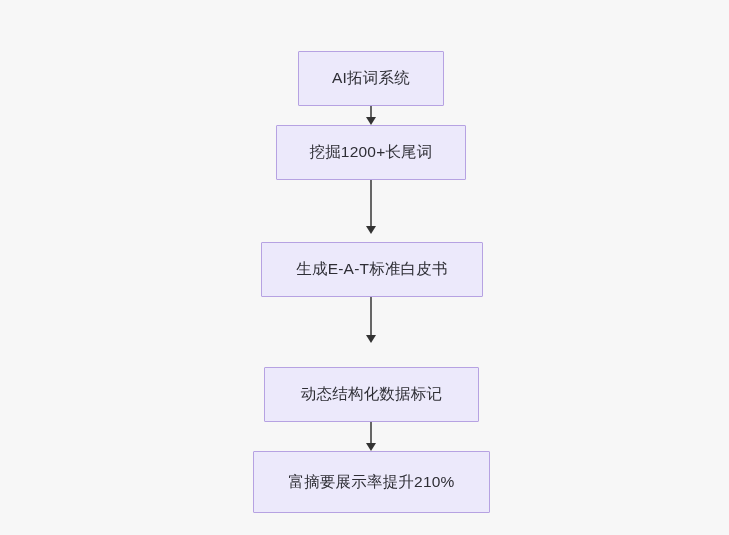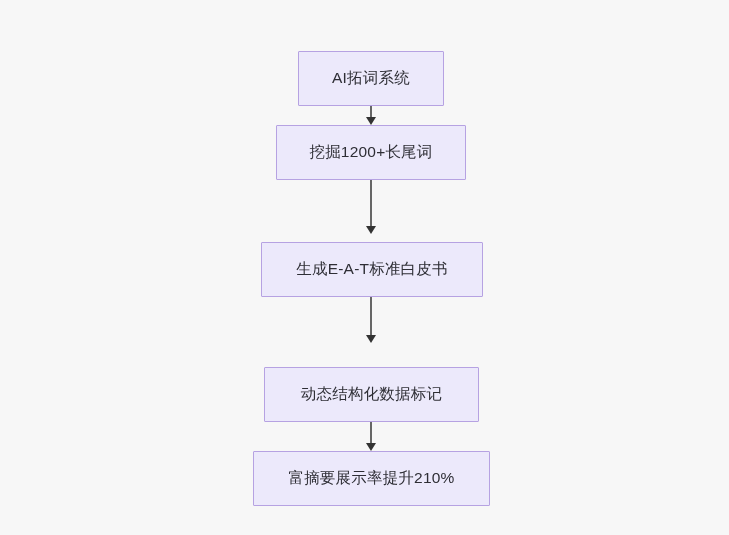--- a/index.html
+++ b/index.html
@@ -83,17 +83,17 @@
       </div>
       <div class="node" style="left: 276px; top: 125px; width: 190px; height: 55px; background: rgb(236, 233, 251); border-color: rgb(182, 162, 226); color: rgb(46, 46, 53);">
         <span class="node-label">挖掘1200+长尾词</span>
       </div>
       <div class="node" style="left: 261px; top: 234px; width: 222px; height: 55px; background: rgb(236, 233, 251); border-color: rgb(182, 162, 226); color: rgb(46, 46, 53); margin-top: 8px;">
         <span class="node-label">生成E-A-T标准白皮书</span>
       </div>
       <div class="node" style="left: 264px; top: 343px; width: 215px; height: 55px; background: rgb(236, 233, 251); border-color: rgb(182, 162, 226); color: rgb(46, 46, 53); margin-top: 24px;">
         <span class="node-label">动态结构化数据标记</span>
       </div>
-      <div class="node" style="left: 253px; top: 451px; width: 237px; height: 55px; background: rgb(236, 233, 251); border-color: rgb(182, 162, 226); color: rgb(46, 46, 53);">
+      <div class="node" style="left: 253px; top: 451px; width: 237px; height: 62px; background: rgb(236, 233, 251); border-color: rgb(182, 162, 226); color: rgb(46, 46, 53);">
         <span class="node-label">富摘要展示率提升210%</span>
       </div>
     </div>
 </div>
 
 </body></html>

